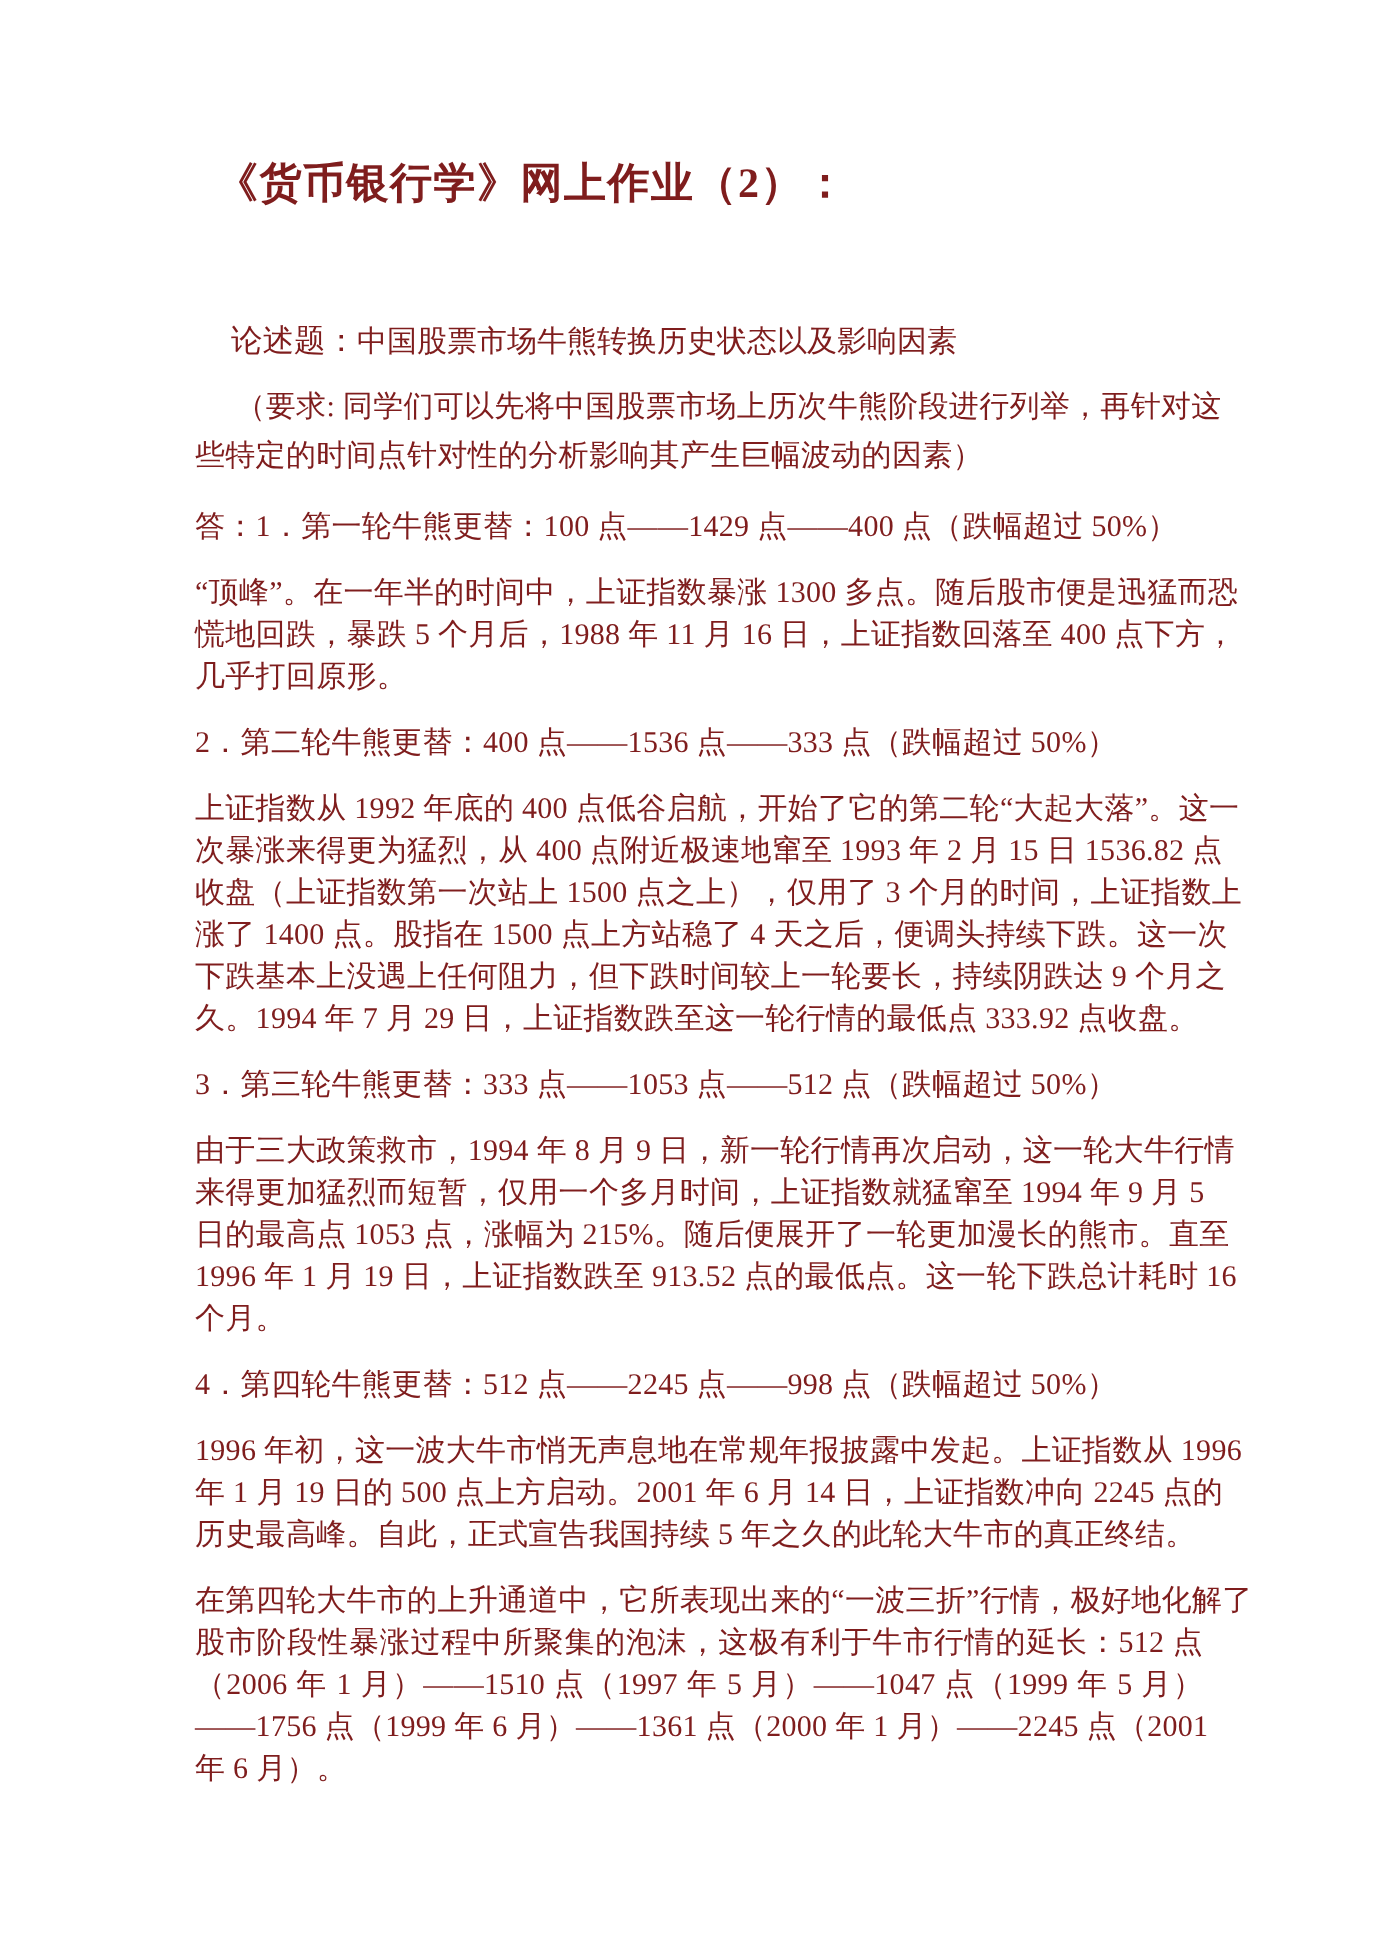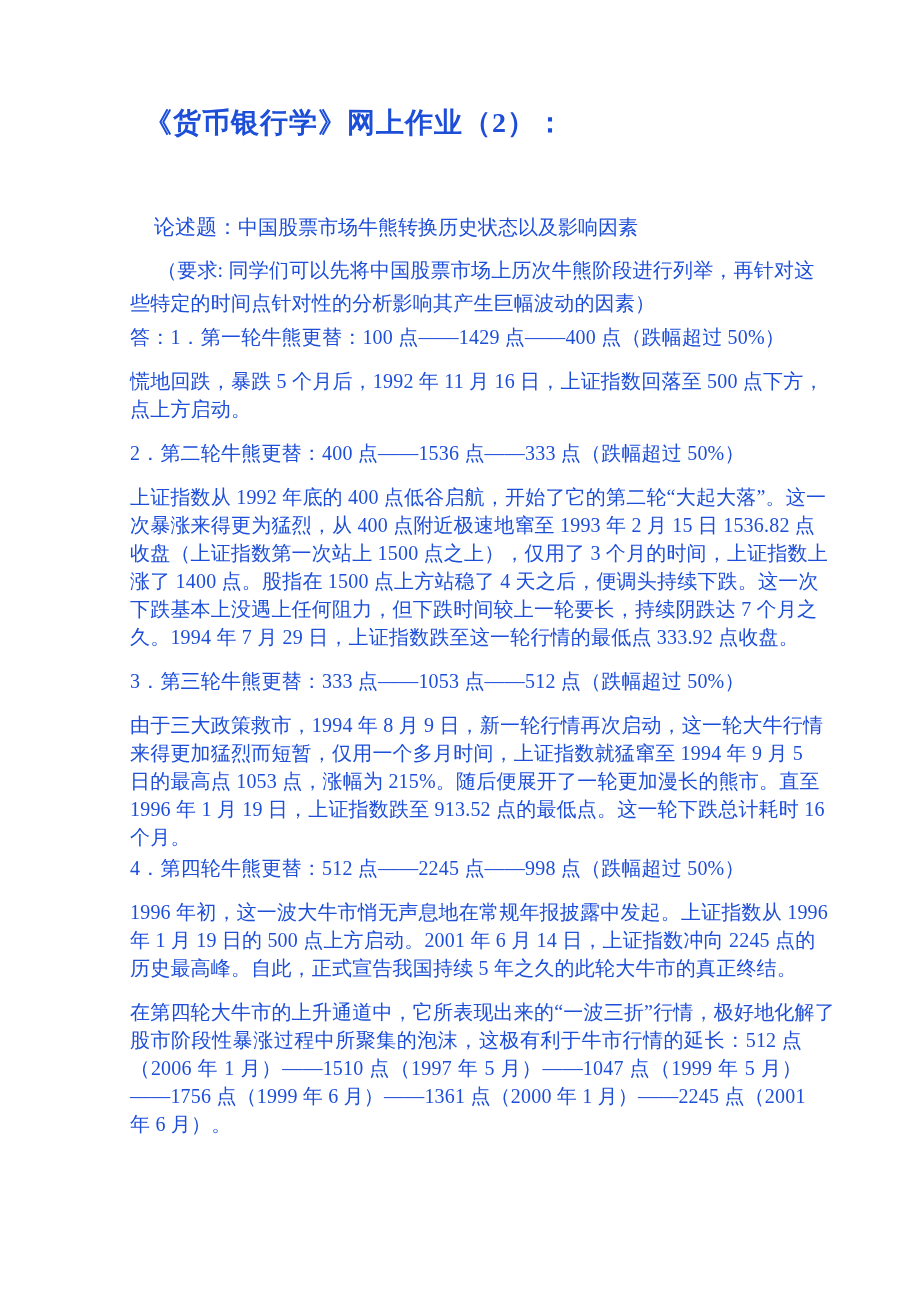--- a/index.html
+++ b/index.html
@@ -6,21 +6,21 @@
     margin: 0;
     padding: 0;
     background: #ffffff;
   }
   .page {
     position: relative;
     width: 920px;
     height: 1302px;
     box-sizing: border-box;
     background: #ffffff;
-    color: #1d4ed8;
+    color: #7f1d1d;
     padding: 104px 118px 0 130px;
     overflow: hidden;
     font-family: "Liberation Serif", "DejaVu Serif", serif;
   }
   .doc-title {
     margin: 0;
     padding-left: 14px;
     font-size: 28px;
     line-height: 38px;
     font-weight: bold;
@@ -53,53 +53,54 @@
   .block.requirement {
     line-height: 33px;
     margin-top: 12px;
   }
   .block.requirement .line:first-child {
     text-indent: 1.35em;
     text-align: center;
   }
   .block.heading { margin-top: 16px; }
   .block.para    { margin-top: 16px; }
-  .block.tight   { margin-top: 3px;  }
+  .block.tight   { margin-top: 16px;  }
 </style>
 </head>
 <body>
 
 <div class="page">
   <h1 class="doc-title">《货币银行学》网上作业（2）：</h1>
 
   <div class="topic">
     <span class="topic-label">论述题：</span><span class="topic-text">中国股票市场牛熊转换历史状态以及影响因素</span>
   </div>
 
   <div id="blocks">
       <div class="block requirement">
         <div class="line">（要求: 同学们可以先将中国股票市场上历次牛熊阶段进行列举，再针对这</div>
         <div class="line last">些特定的时间点针对性的分析影响其产生巨幅波动的因素）</div>
       </div>
       <div class="block heading tight">
         <div class="line last">答：1．第一轮牛熊更替：100 点——1429 点——400 点（跌幅超过 50%）</div>
       </div>
       <div class="block para">
-        <div class="line">慌地回跌，暴跌 5 个月后，1992 年 11 月 16 日，上证指数回落至 500 点下方，</div>
-        <div class="line last">点上方启动。</div>
+        <div class="line">“顶峰”。在一年半的时间中，上证指数暴涨 1300 多点。随后股市便是迅猛而恐</div>
+        <div class="line">慌地回跌，暴跌 5 个月后，1988 年 11 月 16 日，上证指数回落至 400 点下方，</div>
+        <div class="line last">几乎打回原形。</div>
       </div>
       <div class="block heading">
         <div class="line last">2．第二轮牛熊更替：400 点——1536 点——333 点（跌幅超过 50%）</div>
       </div>
       <div class="block para">
         <div class="line">上证指数从 1992 年底的 400 点低谷启航，开始了它的第二轮“大起大落”。这一</div>
         <div class="line">次暴涨来得更为猛烈，从 400 点附近极速地窜至 1993 年 2 月 15 日 1536.82 点</div>
         <div class="line">收盘（上证指数第一次站上 1500 点之上），仅用了 3 个月的时间，上证指数上</div>
         <div class="line">涨了 1400 点。股指在 1500 点上方站稳了 4 天之后，便调头持续下跌。这一次</div>
-        <div class="line">下跌基本上没遇上任何阻力，但下跌时间较上一轮要长，持续阴跌达 7 个月之</div>
+        <div class="line">下跌基本上没遇上任何阻力，但下跌时间较上一轮要长，持续阴跌达 9 个月之</div>
         <div class="line last">久。1994 年 7 月 29 日，上证指数跌至这一轮行情的最低点 333.92 点收盘。</div>
       </div>
       <div class="block heading">
         <div class="line last">3．第三轮牛熊更替：333 点——1053 点——512 点（跌幅超过 50%）</div>
       </div>
       <div class="block para">
         <div class="line">由于三大政策救市，1994 年 8 月 9 日，新一轮行情再次启动，这一轮大牛行情</div>
         <div class="line">来得更加猛烈而短暂，仅用一个多月时间，上证指数就猛窜至 1994 年 9 月 5</div>
         <div class="line">日的最高点 1053 点，涨幅为 215%。随后便展开了一轮更加漫长的熊市。直至</div>
         <div class="line">1996 年 1 月 19 日，上证指数跌至 913.52 点的最低点。这一轮下跌总计耗时 16</div>

